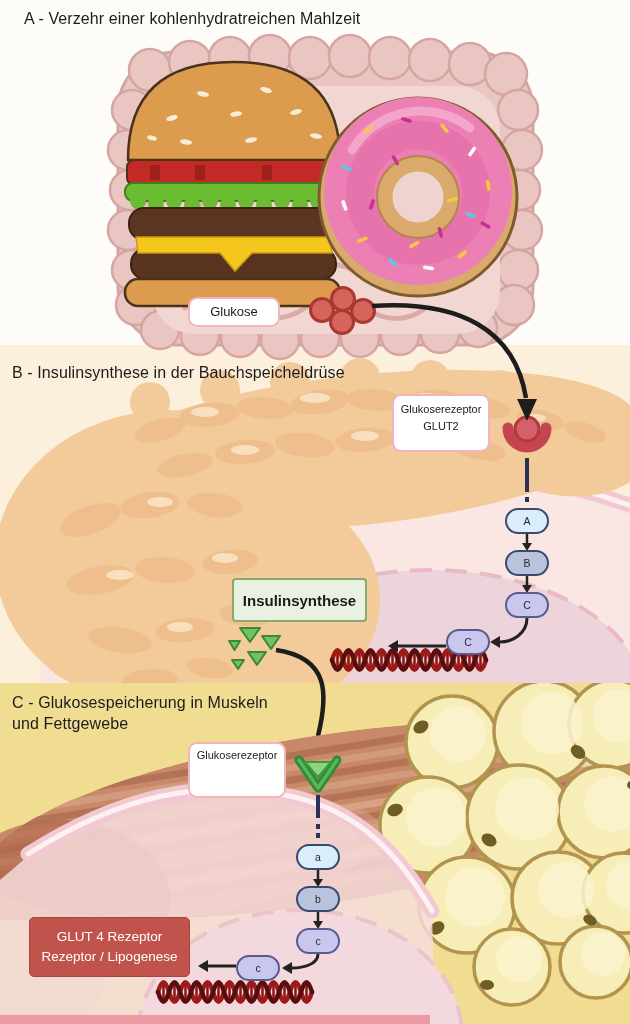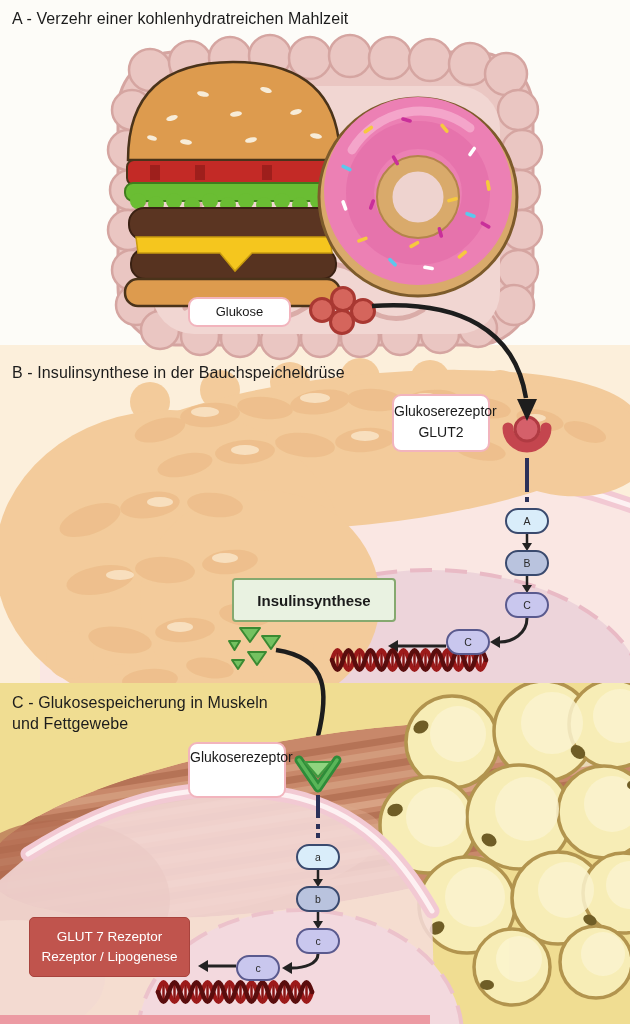--- a/index.html
+++ b/index.html
@@ -2,21 +2,21 @@
 <html><head>
 <meta charset="utf-8">
 <style>
   html,body{margin:0;padding:0;background:#ddd;}
   .canvas{position:relative;width:630px;height:1024px;overflow:hidden;background:#fdfcf8;
           font-family:"Liberation Sans",sans-serif;}
   .canvas svg.art{position:absolute;left:0;top:0;z-index:1;}
   .ov{position:absolute;z-index:2;}
   .sec-title{font-size:16px;color:#1c1c1c;line-height:1.32;letter-spacing:.1px;}
   .label-box{background:#fff;border:2px solid #f2b4bd;border-radius:9px;color:#1a1a1a;
-             font-size:14px;text-align:center;box-sizing:border-box;}
+             font-size:11px;text-align:center;box-sizing:border-box;}
   .label-box .ln{display:block;line-height:1.5;}
   .green-box{background:#e9f2e1;border:2px solid #85a96f;border-radius:4px;display:flex;
              align-items:center;justify-content:center;font-weight:bold;font-size:15px;color:#1b1b1b;box-sizing:border-box;}
   .red-box{background:#c0544d;border:1px solid #a8433d;border-radius:5px;display:flex;flex-direction:column;
            align-items:center;justify-content:center;color:#fff;font-size:13.5px;line-height:1.45;box-sizing:border-box;}
   .pill{position:absolute;z-index:2;width:44px;height:26px;border-radius:13px;border:2px solid #3a4a6e;
         display:flex;align-items:center;justify-content:center;font-size:10.5px;color:#2a2a2a;box-sizing:border-box;}
   .pill.f-a{background:#d9edfa;}
   .pill.f-b{background:#b9c3de;}
   .pill.f-c{background:#c9c7ee;border-color:#5a5a8e;}
@@ -378,42 +378,42 @@
     <polygon points="208,960 208,972 198,966" fill="#222"></polygon>
   </g>
 
   <g fill="none" stroke-linecap="round">
     <path d="M163.5,984V1000M174.5,984V1000M185.5,984V1000M196.5,984V1000M207.5,984V1000M218.5,984V1000M229.5,984V1000M240.5,984V1000M251.5,984V1000M262.5,984V1000M273.5,984V1000M284.5,984V1000M295.5,984V1000M306.5,984V1000" stroke="#8a1414" stroke-width="2.5"></path>
     <path d="M158,992c4,-13 7,-13 11,0c4,13 7,13 11,0c4,-13 7,-13 11,0c4,13 7,13 11,0c4,-13 7,-13 11,0c4,13 7,13 11,0c4,-13 7,-13 11,0c4,13 7,13 11,0c4,-13 7,-13 11,0c4,13 7,13 11,0c4,-13 7,-13 11,0c4,13 7,13 11,0c4,-13 7,-13 11,0c4,13 7,13 11,0" stroke="#9c1a1a" stroke-width="4.5"></path>
     <path d="M158,992c4,13 7,13 11,0c4,-13 7,-13 11,0c4,13 7,13 11,0c4,-13 7,-13 11,0c4,13 7,13 11,0c4,-13 7,-13 11,0c4,13 7,13 11,0c4,-13 7,-13 11,0c4,13 7,13 11,0c4,-13 7,-13 11,0c4,13 7,13 11,0c4,-13 7,-13 11,0c4,13 7,13 11,0c4,-13 7,-13 11,0" stroke="#5a0d0d" stroke-width="4.5"></path>
   </g>
 </svg>
 
-<div class="ov sec-title" style="left:12px;top:8px;width:480px;">A - Verzehr einer kohlenhydratreichen Mahlzeit</div>
+<div class="ov sec-title" style="left:24px;top:8px;width:480px;">A - Verzehr einer kohlenhydratreichen Mahlzeit</div>
 
 <div class="ov sec-title" style="left:12px;top:692px;width:330px;">
   <span>C - Glukosespeicherung in Muskeln</span><br>
   <span>und Fettgewebe</span>
 </div>
 
 <div class="ov sec-title" style="left:12px;top:362px;width:480px;">B - Insulinsynthese in der Bauchspeicheldrüse</div>
 
-<div class="ov label-box" style="left:188px;top:297px;width:103px;height:30px;line-height:26px;font-size:13px;">Glukose</div>
+<div class="ov label-box" style="left:188px;top:297px;width:92px;height:30px;line-height:26px;font-size:13px;">Glukose</div>
 
 <div class="ov label-box" style="left:392px;top:394px;width:98px;height:58px;padding-top:5px;">
   <span class="ln">Glukoserezeptor</span>
   <span class="ln">GLUT2</span>
 </div>
 
-<div class="ov green-box" style="left:232px;top:578px;width:164px;height:44px;">Insulinsynthese</div>
+<div class="ov green-box" style="left:232px;top:578px;width:135px;height:44px;">Insulinsynthese</div>
 
 <div class="ov label-box" style="left:188px;top:742px;width:98px;height:56px;padding-top:5px;text-align:center;">Glukoserezeptor</div>
 
 <div class="ov red-box" style="left:29px;top:917px;width:161px;height:60px;">
-  <span>GLUT 7 Rezeptor</span>
+  <span>GLUT 4 Rezeptor</span>
   <span>Rezeptor / Lipogenese</span>
 </div>
 
 <div class="pill f-a" style="left:505px;top:508px;">A</div>
 <div class="pill f-b" style="left:505px;top:550px;">B</div>
 <div class="pill f-c" style="left:505px;top:592px;">C</div>
 <div class="pill f-c" style="left:446px;top:629px;">C</div>
 
 <div class="pill f-a" style="left:296px;top:844px;">a</div>
 <div class="pill f-b" style="left:296px;top:886px;">b</div>

